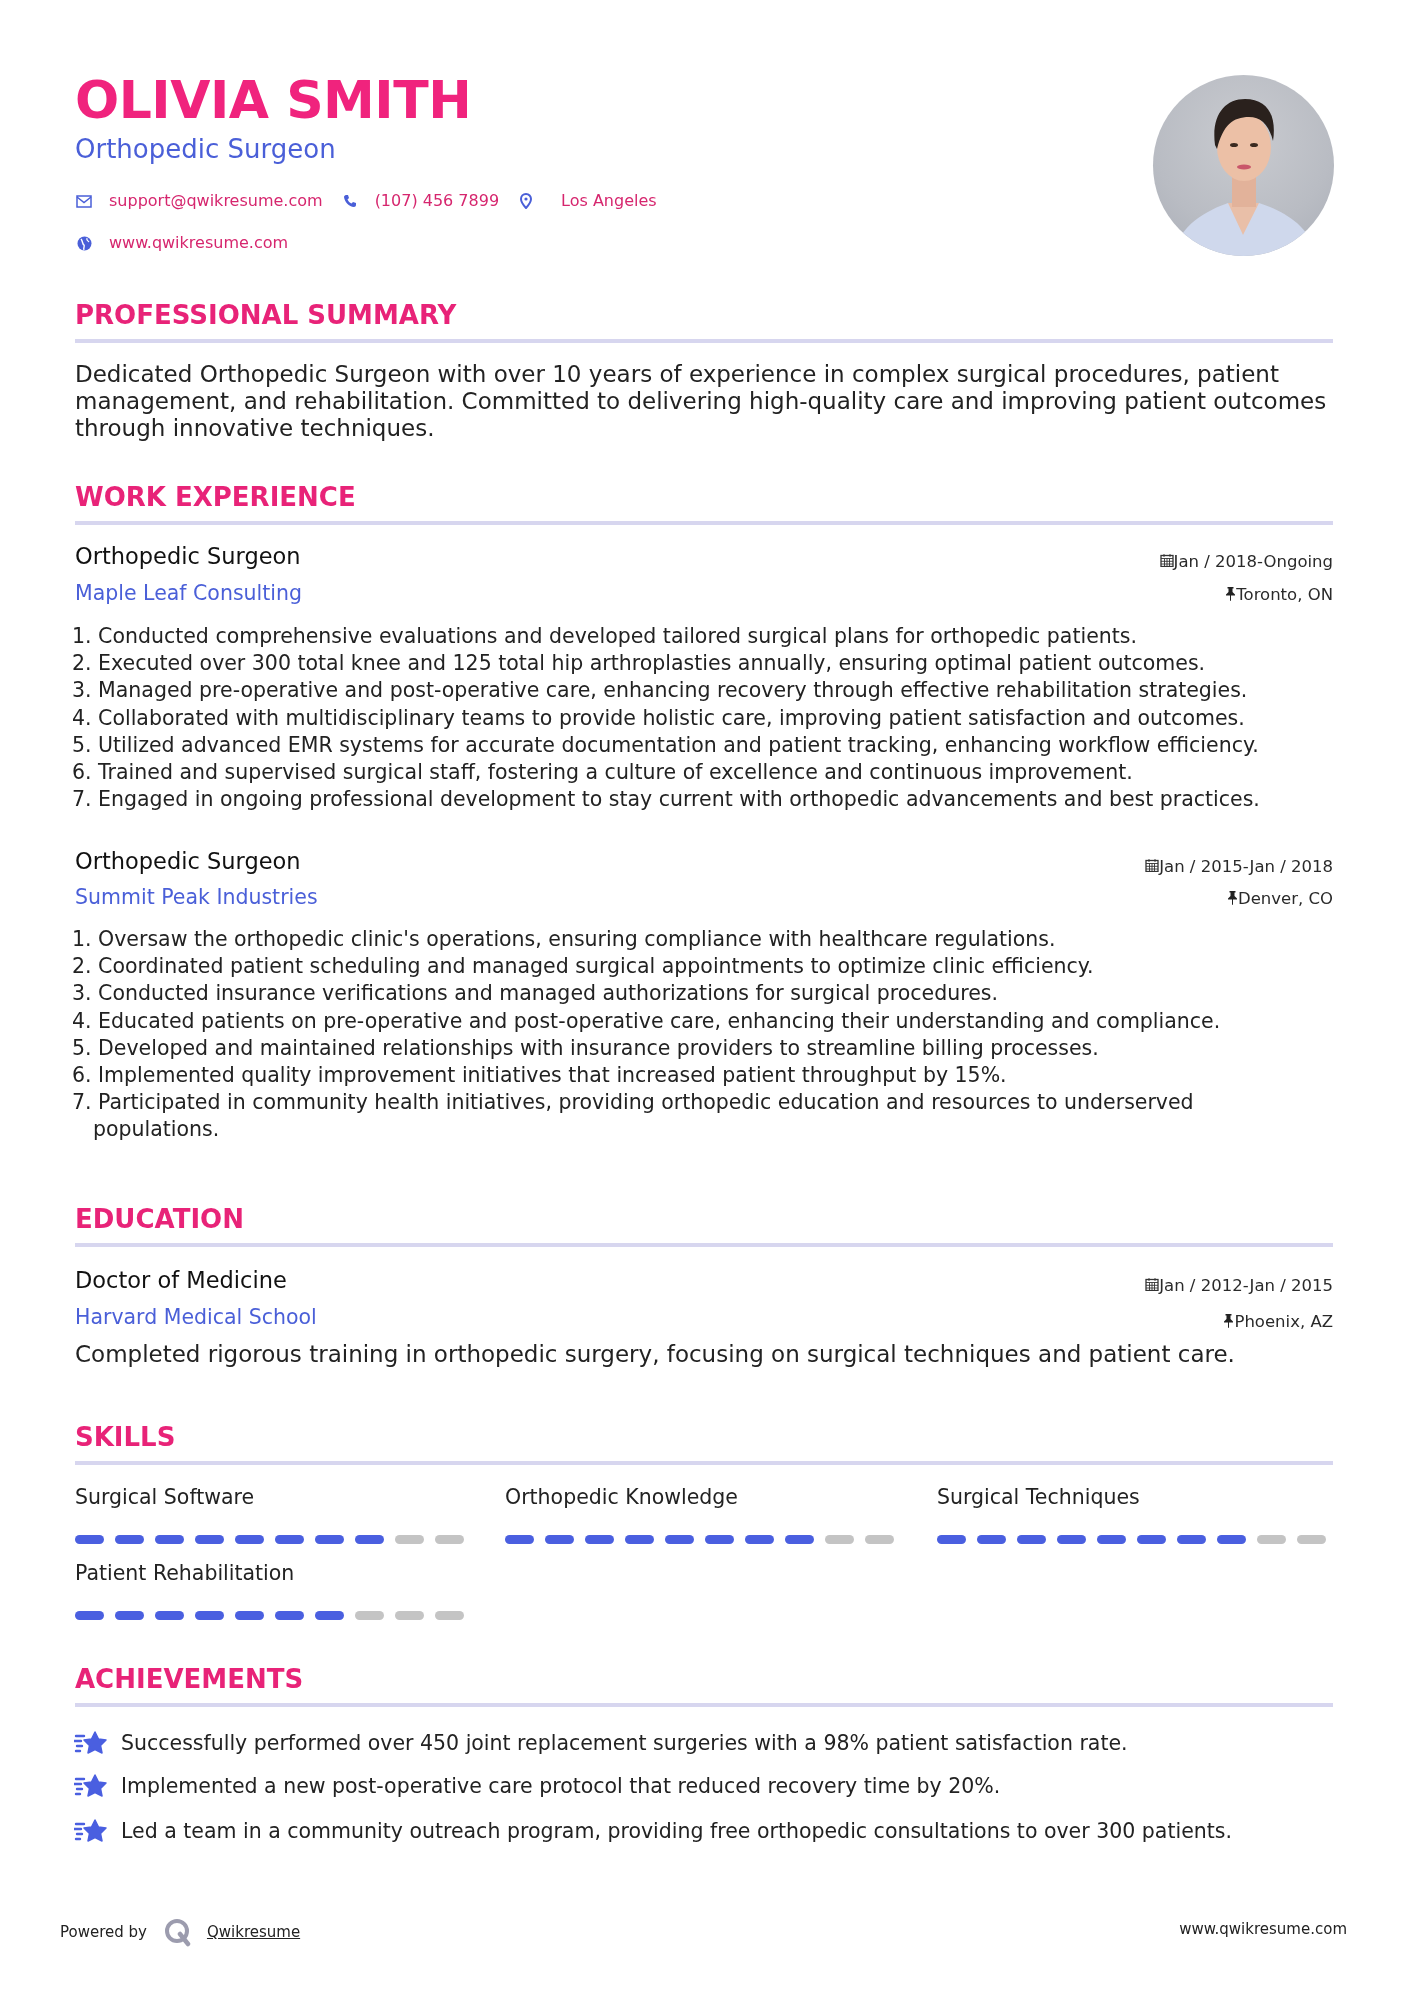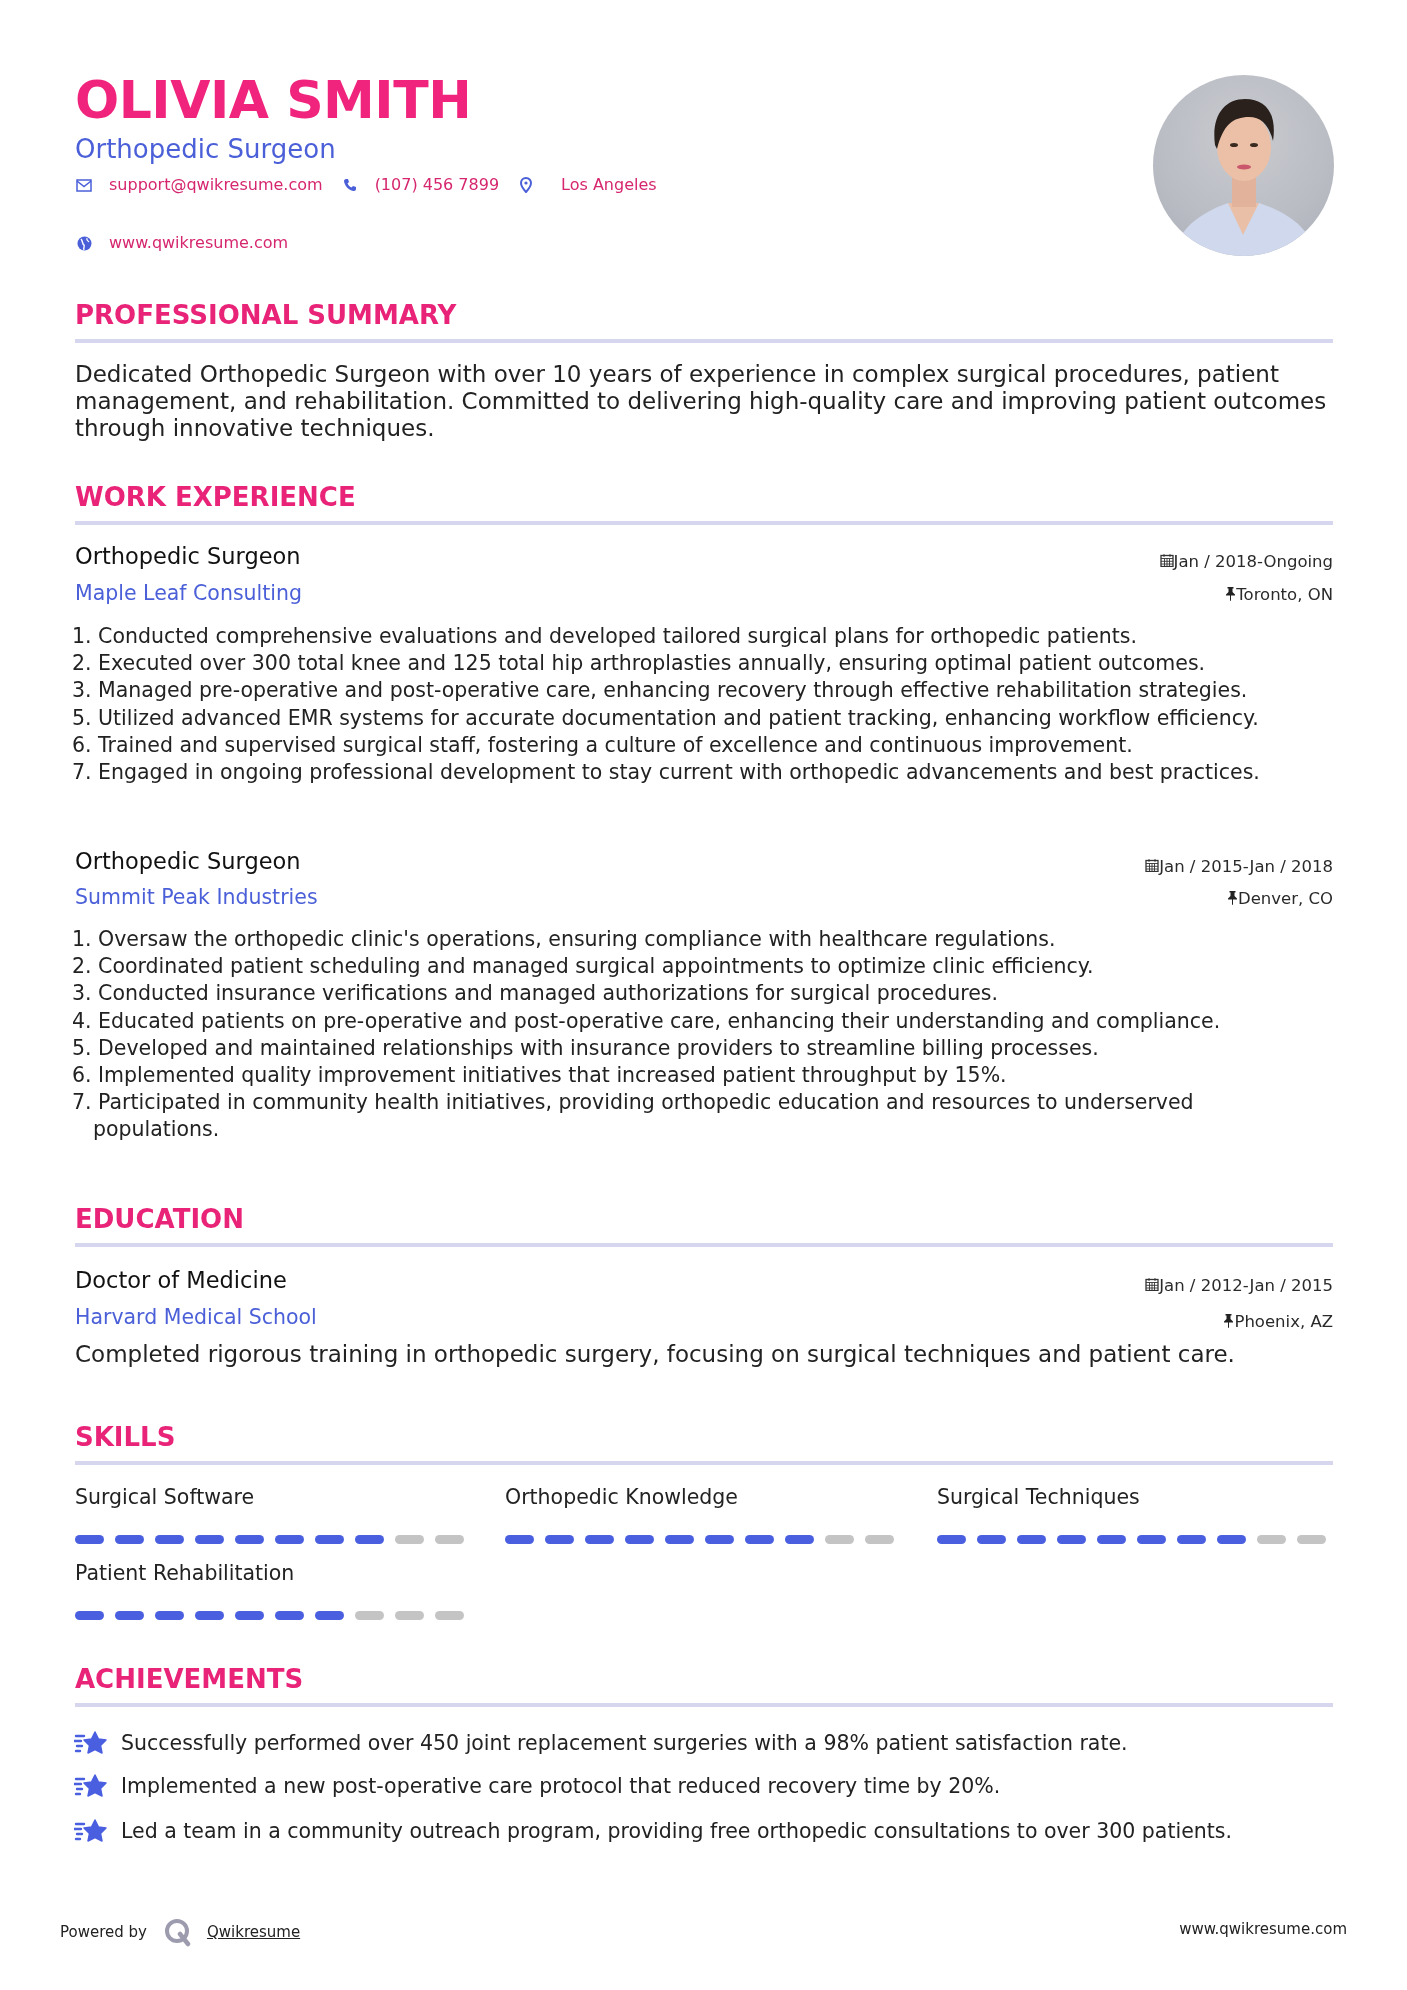--- a/index.html
+++ b/index.html
@@ -28,21 +28,21 @@
   .ach .star { width: 34px; height: 26px; margin-right: 13px; }
   .footer-left { left: 60px; top: 1917px; display: flex; align-items: center; font-size: 15px; color: #222; }
   .footer-right { right: 60px; top: 1920px; font-size: 15px; color: #222; }
 </style>
 </head>
 <body>
 
 <div class="abs name">OLIVIA SMITH</div>
 <div class="abs role">Orthopedic Surgeon</div>
 
-<div class="abs contact" style="left:75px; top:176px;">
+<div class="abs contact" style="left:75px; top:192px;">
   <span class="ic">
     <svg width="16" height="13" viewBox="0 0 16 13">
         <rect x="1" y="1" width="14" height="11" fill="none" stroke="#4a5fd8" stroke-width="1.5"></rect>
         <path d="M1 2 L8 7.5 L15 2" fill="none" stroke="#4a5fd8" stroke-width="1.5"></path>
       </svg>
   </span>
   <span>support@qwikresume.com</span>
   <span class="ic" style="margin-left:18px;">
     <svg width="14" height="14" viewBox="0 0 14 14">
         <path d="M3 1 L5 1 L6 4 L4.5 5.5 C5.5 7.5 6.5 8.5 8.5 9.5 L10 8 L13 9 L13 11 C13 12 12 13 11 13 C6 12.5 1.5 8 1 3 C1 2 2 1 3 1 Z" fill="#4a5fd8"></path>
@@ -105,20 +105,21 @@
     <svg width="11" height="15" viewBox="0 0 11 15">
         <path d="M2.5 1 H8.5 V2.5 H7.5 V6 L10 8.5 V9.5 H6 V14.5 L5.5 15 L5 14.5 V9.5 H1 V8.5 L3.5 6 V2.5 H2.5 Z" fill="#222"></path>
       </svg>
   </span>
   <span>Toronto, ON</span>
 </div>
 <ol class="abs list" style="top:623px;">
   <li>1. Conducted comprehensive evaluations and developed tailored surgical plans for orthopedic patients.</li>
   <li>2. Executed over 300 total knee and 125 total hip arthroplasties annually, ensuring optimal patient outcomes.</li>
   <li>3. Managed pre-operative and post-operative care, enhancing recovery through effective rehabilitation strategies.</li>
+  <li>4. Collaborated with multidisciplinary teams to provide holistic care, improving patient satisfaction and outcomes.</li>
   <li>5. Utilized advanced EMR systems for accurate documentation and patient tracking, enhancing workflow efficiency.</li>
   <li>6. Trained and supervised surgical staff, fostering a culture of excellence and continuous improvement.</li>
   <li>7. Engaged in ongoing professional development to stay current with orthopedic advancements and best practices.</li>
 </ol>
 
 <div class="abs job-title" style="top:850px;">Orthopedic Surgeon</div>
 <div class="abs meta" style="top:858px;">
   <span>
     <svg width="14" height="14" viewBox="0 0 14 14">
         <rect x="1" y="2.5" width="12" height="11" fill="none" stroke="#333" stroke-width="1.3"></rect>

